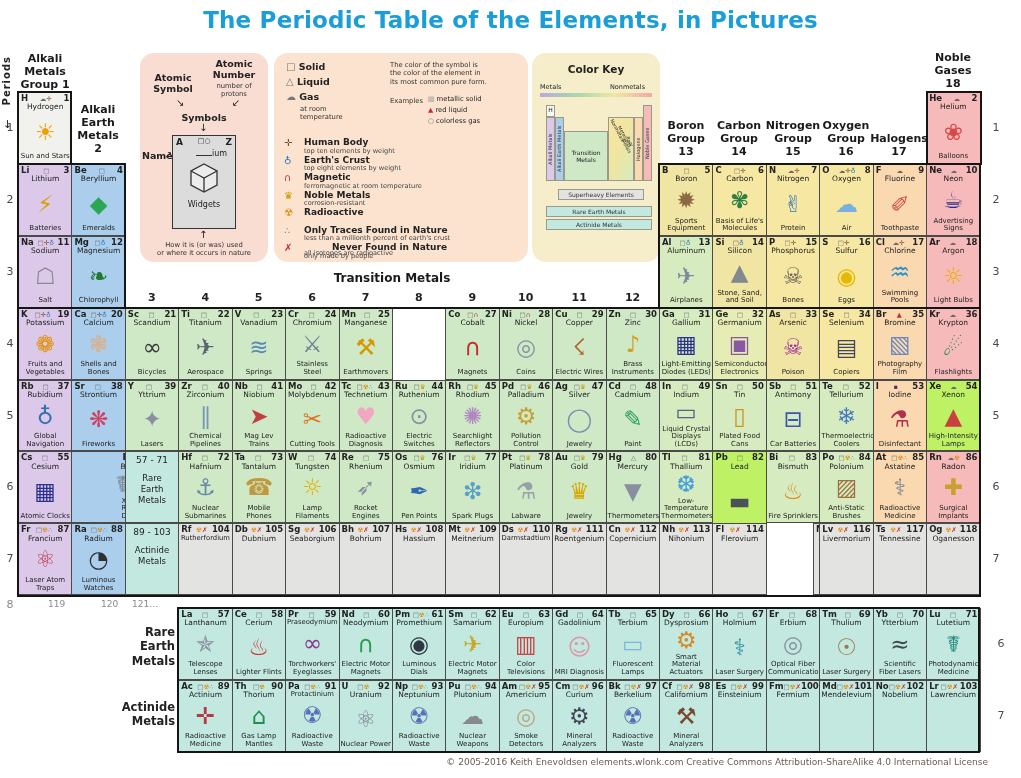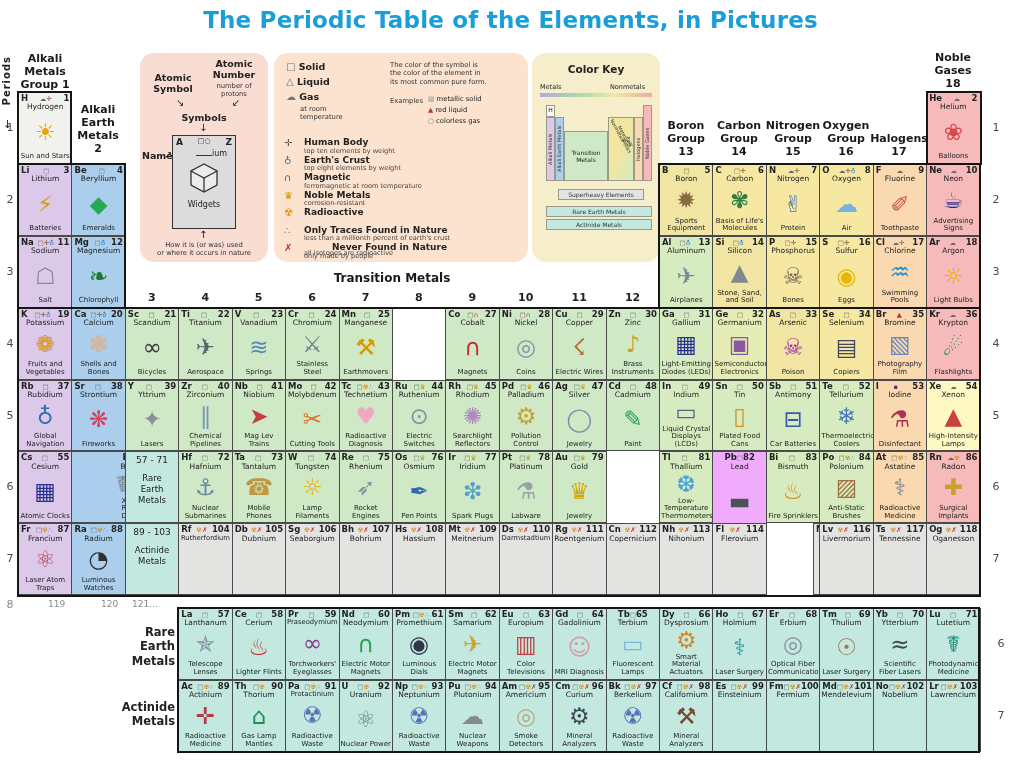--- a/index.html
+++ b/index.html
@@ -182,20 +182,21 @@
   <div class="note" style="left:460px;top:556px;width:260px;font-weight:bold;font-size:12px">Superheavy Elements</div>
   <div class="note" style="left:390px;top:583px;width:400px">radioactive, never found in nature, no uses except atomic research</div>
   <div class="note" style="left:702px;top:733px;width:275px;font-size:8px">radioactive, never found in nature, no uses except atomic research</div>
 
   <div class="side-label" style="left:80px;top:625px;width:95px">Rare
 Earth
 Metals</div>
   <div class="side-label" style="left:80px;top:700px;width:95px">Actinide
 Metals</div>
 
+  <div class="credit">© 2005-2016 Keith Enevoldsen   elements.wlonk.com   Creative Commons Attribution-ShareAlike 4.0 International License</div>
 <div class="cell" style="left: 18px; top: 92px; width: 54.42px; height: 71.9px; background: rgb(241, 241, 237);">
       <div class="hdr">
         <span>H</span>
         <span class="ic"><span style="color: rgb(106, 106, 106);">☁</span><span style="color: rgb(122, 74, 40);">✛</span></span>
         <span>1</span>
       </div>
       <div class="nm">Hydrogen</div>
       <div class="art" style="color: rgb(240, 160, 0);">☀</div>
       <div class="cap">Sun and Stars</div>
     </div>
@@ -702,21 +703,21 @@
     <div class="cell" style="left: 872.72px; top: 379.6px; width: 54.42px; height: 71.9px; background: rgb(250, 216, 176);">
       <div class="hdr">
         <span>I</span>
         <span class="ic"><span style="color: rgb(90, 42, 128);">▪</span></span>
         <span>53</span>
       </div>
       <div class="nm">Iodine</div>
       <div class="art" style="color: rgb(176, 48, 80);">⚗</div>
       <div class="cap">Disinfectant</div>
     </div>
-    <div class="cell" style="left: 926.14px; top: 379.6px; width: 54.42px; height: 71.9px; background: #fef9c3;">
+    <div class="cell" style="left: 926.14px; top: 379.6px; width: 54.42px; height: 71.9px; background: #bef264;">
       <div class="hdr">
         <span>Xe</span>
         <span class="ic"><span style="color: rgb(106, 106, 106);">☁</span></span>
         <span>54</span>
       </div>
       <div class="nm">Xenon</div>
       <div class="art" style="color: rgb(200, 64, 64);">▲</div>
       <div class="cap">High-Intensity Lamps</div>
     </div>
     <div class="cell" style="left: 18px; top: 451.4px; width: 54.42px; height: 71.9px; background: rgb(220, 200, 232);">
@@ -812,31 +813,41 @@
     <div class="cell" style="left: 552.2px; top: 451.4px; width: 54.42px; height: 71.9px; background: rgb(207, 232, 198);">
       <div class="hdr">
         <span>Au</span>
         <span class="ic"><span style="color: rgb(106, 106, 106);">□</span><span style="color: rgb(200, 152, 0);">♛</span></span>
         <span>79</span>
       </div>
       <div class="nm">Gold</div>
       <div class="art" style="color: rgb(216, 168, 0);">♛</div>
       <div class="cap">Jewelry</div>
     </div>
+    <div class="cell" style="left: 605.62px; top: 451.4px; width: 54.42px; height: 71.9px; background: rgb(207, 232, 198);">
+      <div class="hdr">
+        <span>Hg</span>
+        <span class="ic"><span style="color: rgb(106, 106, 106);">△</span></span>
+        <span>80</span>
+      </div>
+      <div class="nm">Mercury</div>
+      <div class="art" style="color: rgb(136, 144, 160);">▼</div>
+      <div class="cap">Thermometers</div>
+    </div>
     <div class="cell" style="left: 659.04px; top: 451.4px; width: 54.42px; height: 71.9px; background: rgb(214, 236, 192);">
       <div class="hdr">
         <span>Tl</span>
         <span class="ic"><span style="color: rgb(106, 106, 106);">□</span></span>
         <span>81</span>
       </div>
       <div class="nm">Thallium</div>
       <div class="art" style="color: rgb(72, 160, 216);">❆</div>
       <div class="cap">Low-Temperature Thermometers</div>
     </div>
-    <div class="cell" style="left: 712.46px; top: 451.4px; width: 54.42px; height: 92px; background: #f0abfc; align-items: center;">
+    <div class="cell" style="left: 712.46px; top: 451.4px; width: 54.42px; height: 92px; background: #bef264;">
       <div class="hdr">
         <span>Pb</span>
         <span class="ic"><span style="color: rgb(106, 106, 106);">□</span></span>
         <span>82</span>
       </div>
       <div class="nm">Lead</div>
       <div class="art" style="color: rgb(74, 82, 90);">▬</div>
       <div class="cap">Weights</div>
     </div>
     <div class="cell" style="left: 765.88px; top: 451.4px; width: 54.42px; height: 71.9px; background: rgb(214, 236, 192);">
@@ -1092,21 +1103,21 @@
     <div class="cell" style="left: 552.2px; top: 607.5px; width: 54.42px; height: 72px; background: rgb(194, 232, 224);">
       <div class="hdr">
         <span>Gd</span>
         <span class="ic"><span style="color: rgb(106, 106, 106);">□</span></span>
         <span>64</span>
       </div>
       <div class="nm">Gadolinium</div>
       <div class="art" style="color: rgb(216, 152, 168);">☺</div>
       <div class="cap">MRI Diagnosis</div>
     </div>
-    <div class="cell" style="left: 605.62px; top: 607.5px; width: 54.42px; height: 72px; background: rgb(194, 232, 224); align-items: center;">
+    <div class="cell" style="left: 605.62px; top: 607.5px; width: 54.42px; height: 72px; background: rgb(194, 232, 224);">
       <div class="hdr">
         <span>Tb</span>
         <span class="ic"><span style="color: rgb(106, 106, 106);">□</span></span>
         <span>65</span>
       </div>
       <div class="nm">Terbium</div>
       <div class="art" style="color: rgb(120, 184, 216);">▭</div>
       <div class="cap">Fluorescent Lamps</div>
     </div>
     <div class="cell" style="left: 659.04px; top: 607.5px; width: 54.42px; height: 72px; background: rgb(194, 232, 224);">

